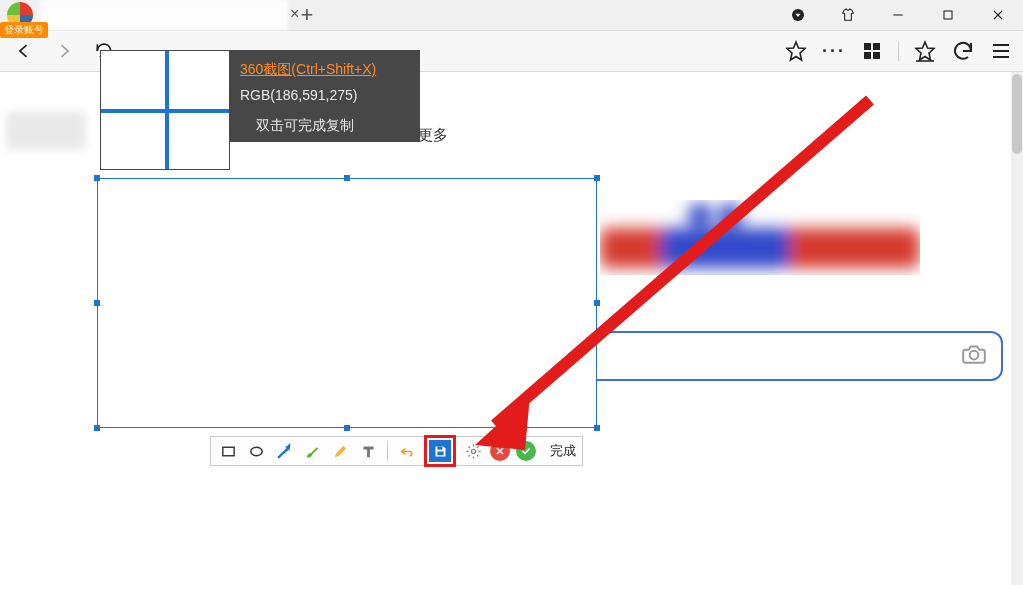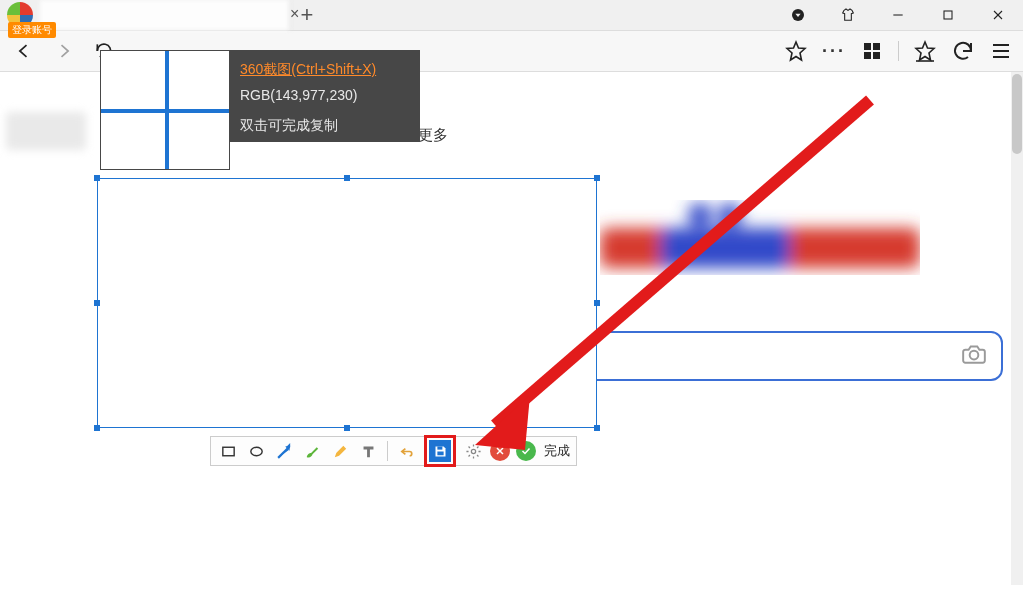--- a/index.html
+++ b/index.html
@@ -3,21 +3,21 @@
 <meta charset="utf-8">
 <style>
   * { box-sizing: border-box; margin: 0; padding: 0; }
   html, body { width: 1023px; height: 589px; font-family: "Microsoft YaHei", Arial, sans-serif; overflow: hidden; background: #fff; }
   body { position: relative; }
 
   
   .titlebar { height: 30px; background: #f0f0f0; display: flex; align-items: stretch; }
   .logo { width: 40px; height: 30px; display: flex; align-items: center; justify-content: center; }
   .logo-shape { width: 26px; height: 26px; border-radius: 50%; background: conic-gradient(#e33b2e 0 90deg, #2f6db3 90deg 180deg, #f3c23c 180deg 270deg, #6bbf3a 270deg 360deg); position: relative; }
-  .login-btn { height: 16px; font-size: 10px; background: #ff8a00; color: #fff; padding: 0 4px; display: flex; align-items: center; border-radius: 2px; position: absolute; left: 8px; top: 22px; }
+  .login-btn { height: 16px; font-size: 10px; background: #ff8a00; color: #fff; padding: 0 4px; display: flex; align-items: center; border-radius: 2px; position: absolute; left: 0; top: 22px; }
   .tab { width: 250px; background: #fdfdfd; border-right: 1px solid #ddd; display: flex; align-items: center; padding: 0 8px; filter: blur(2px); }
   .tab-real-close { position: absolute; left: 290px; top: 5px; font-size: 16px; color: #555; }
   .newtab { width: 34px; display: flex; align-items: center; justify-content: center; font-size: 22px; color: #555; }
   .titlebar-right { margin-left: auto; display: flex; align-items: center; }
   .tb-icon { width: 50px; height: 30px; display: flex; align-items: center; justify-content: center; color: #333; }
   .tb-icon svg { width: 16px; height: 16px; }
 
   
   .toolbar { height: 42px; border-top: 1px solid #ddd; border-bottom: 1px solid #ddd; background: #f7f7f7; display: flex; align-items: center; padding: 0 10px; gap: 12px; }
   .toolbar .nav-btn { width: 28px; height: 28px; display: flex; align-items: center; justify-content: center; color: #333; }
@@ -50,21 +50,21 @@
 
   
   .selection { position: absolute; left: 97px; top: 178px; width: 500px; height: 250px; background: #fff; border: 1px solid #1e74d2; }
   .handle { position: absolute; width: 6px; height: 6px; background: #1e74d2; }
 
   
   .shot-toolbar { position: absolute; left: 210px; top: 436px; height: 30px; background: #fdfdfd; border: 1px solid #ccc; display: flex; align-items: center; padding: 0 6px; gap: 6px; }
   .shot-toolbar .st { width: 22px; height: 22px; display: flex; align-items: center; justify-content: center; border-radius: 2px; }
   .shot-toolbar .st svg { width: 17px; height: 17px; }
   .shot-toolbar .vline { width: 1px; height: 20px; background: #ccc; margin: 0 2px; }
-  .shot-toolbar .done-label { font-size: 13px; color: #222; margin-left: 2px; }
+  .shot-toolbar .done-label { font-size: 13px; color: #222; margin-left: 8px; }
   .save-highlight-box { border: 3px solid #e21b1b; padding: 2px; display: flex; align-items: center; justify-content: center; }
   .st-save-inner { width: 22px; height: 22px; background: #1e74d2; display: flex; align-items: center; justify-content: center; }
 
   .circle-btn { width: 20px; height: 20px; border-radius: 50%; display: flex; align-items: center; justify-content: center; color: #fff; font-size: 13px; font-weight: bold; }
 
   
   .arrow-svg { position: absolute; left: 0; top: 0; pointer-events: none; }
 </style>
 </head>
 <body>
@@ -212,22 +212,22 @@
 <div class="handle" style="left:344px; top:425px;"></div>
 <div class="handle" style="left:594px; top:425px;"></div>
 
 <div class="info-box">
   <div class="info-magnifier">
     <div class="cross-v"></div>
       <div class="cross-h"></div>
   </div>
   <div class="info-text">
     <div class="title">360截图(Ctrl+Shift+X)</div>
-    <div>RGB(143,977,230)</div>
-    <div style="margin-top:6px;">双击可完成复制</div>
+    <div>RGB(186,591,275)</div>
+    <div style="margin-top:6px;margin-left:16px;">双击可完成复制</div>
   </div>
 </div>
 
 <div class="shot-toolbar">
   <div class="st">
     <svg viewBox="0 0 24 24" fill="none" stroke="#333" stroke-width="2">
         <rect x="4" y="6" width="16" height="12"></rect>
       </svg>
   </div>
   <div class="st">

